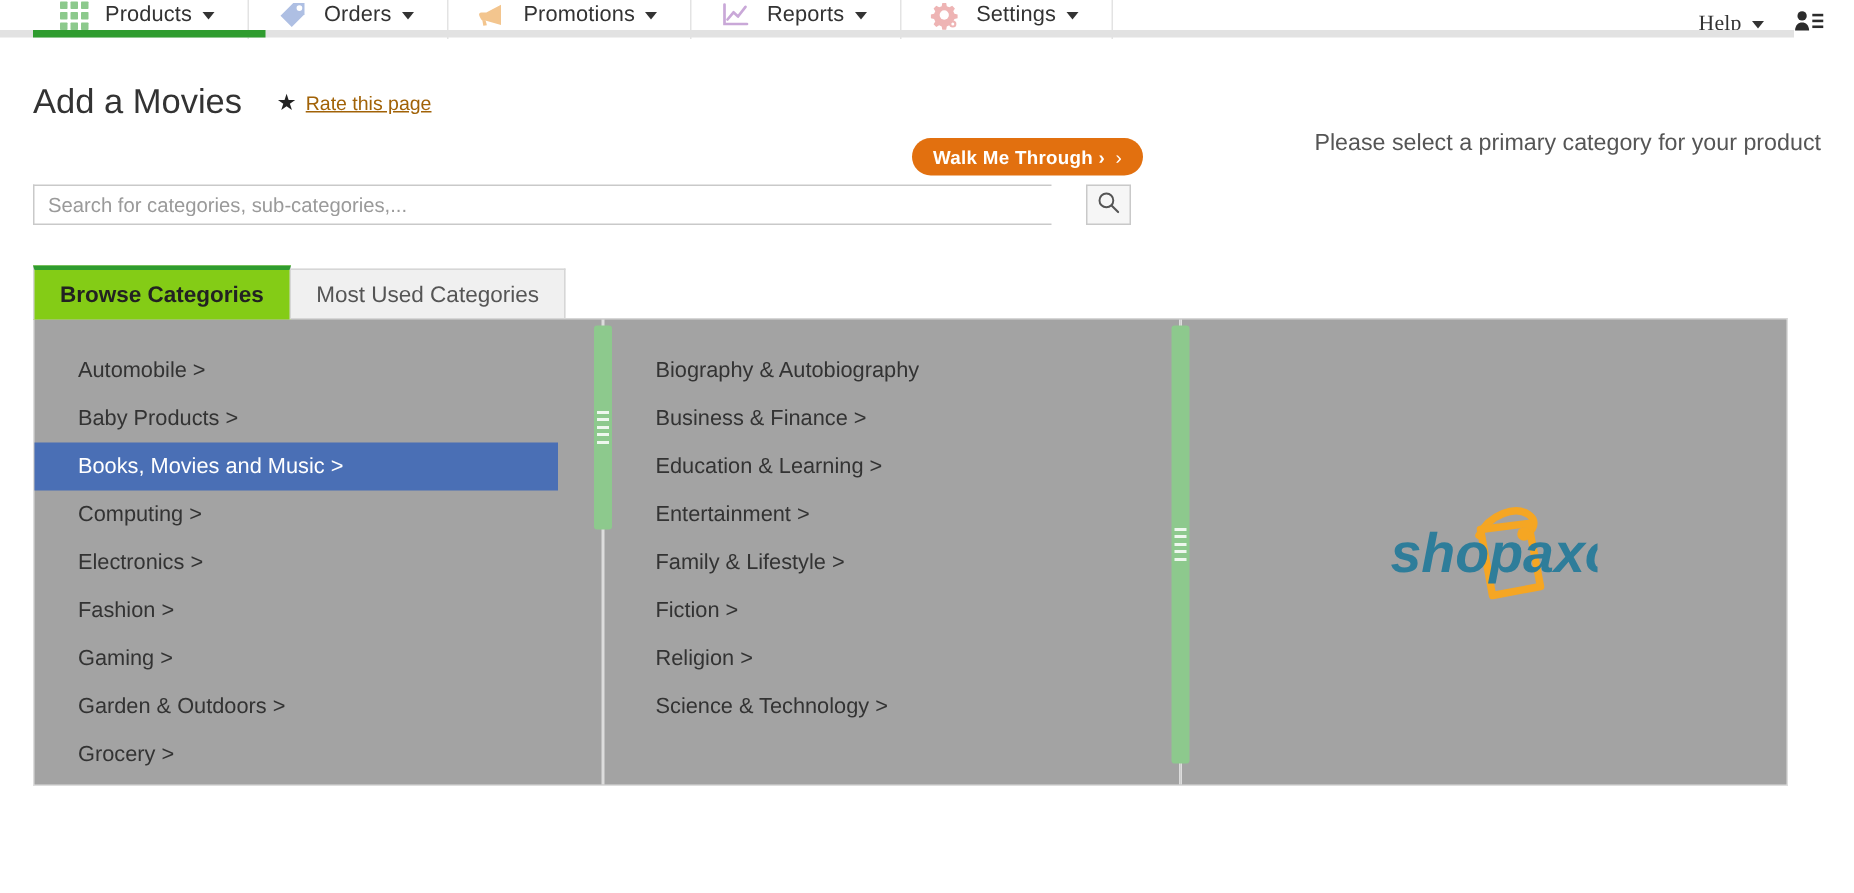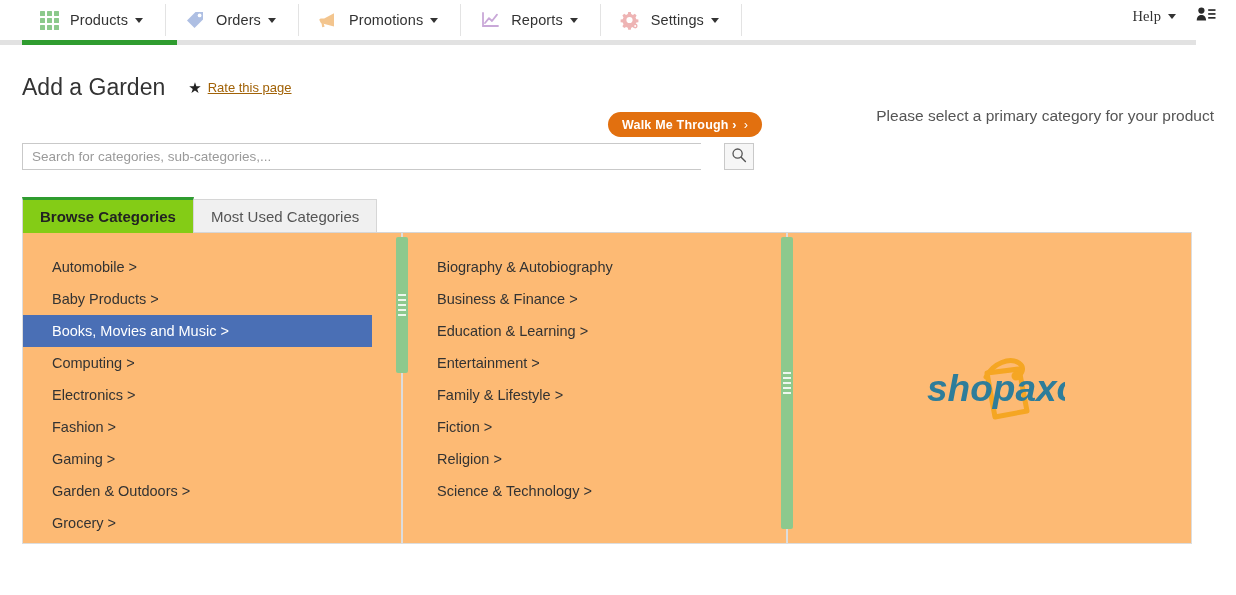--- a/index.html
+++ b/index.html
@@ -9,21 +9,21 @@
     width: 1236px; height: 595px;
     background: #ffffff;
     font-family: "Liberation Sans", sans-serif;
     -webkit-font-smoothing: antialiased;
     overflow: hidden;
   }
 
   
   .topnav {
     position: relative;
-    height: 40px;
+    height: 20px;
     background: #ffffff;
     display: flex;
     align-items: center;
     padding-left: 24px;
   }
   .nav-left { display: flex; align-items: center; height: 32px; }
   .nav-right {
     position: absolute;
     right: 14px; top: 0;
     height: 32px;
@@ -209,21 +209,21 @@
     z-index: 3;
     justify-content: center;
   }
 
   
   .panel-area {
     display: flex;
     border: 1px solid #dddddd;
     border-top: 1px solid #d6d6d6;
     height: 312px;
-    background: #fdba74;
+    background: #a3a3a3;
     position: relative;
     margin-top: -1px;
     width: 1170px;
   }
   .col {
     position: relative;
     height: 310px;
   }
   .col-1 { width: 380px; border-right: 1px solid #dddddd; }
   .col-2 { width: 385px; border-right: 1px solid #dddddd; }
@@ -388,21 +388,21 @@
   </div>
 </div>
 
 <div class="nav-rule">
   <div class="active-bar" style="background: rgb(47, 156, 47);"></div>
 </div>
 
 <div class="page-wrap">
 
   <div class="title-row">
-    <h1 class="page-title">Add a Garden</h1>
+    <h1 class="page-title">Add a Movies</h1>
     <div class="rate-block">
       <span class="star-icon">★</span>
       <span class="rate-link">Rate this page</span>
     </div>
   </div>
 
   <p class="subtitle">Please select a primary category for your product</p>
 
   <button class="walk-btn" style="background: rgb(226, 112, 15);">
     <span>Walk Me Through ›</span><span class="chev2">›</span>

